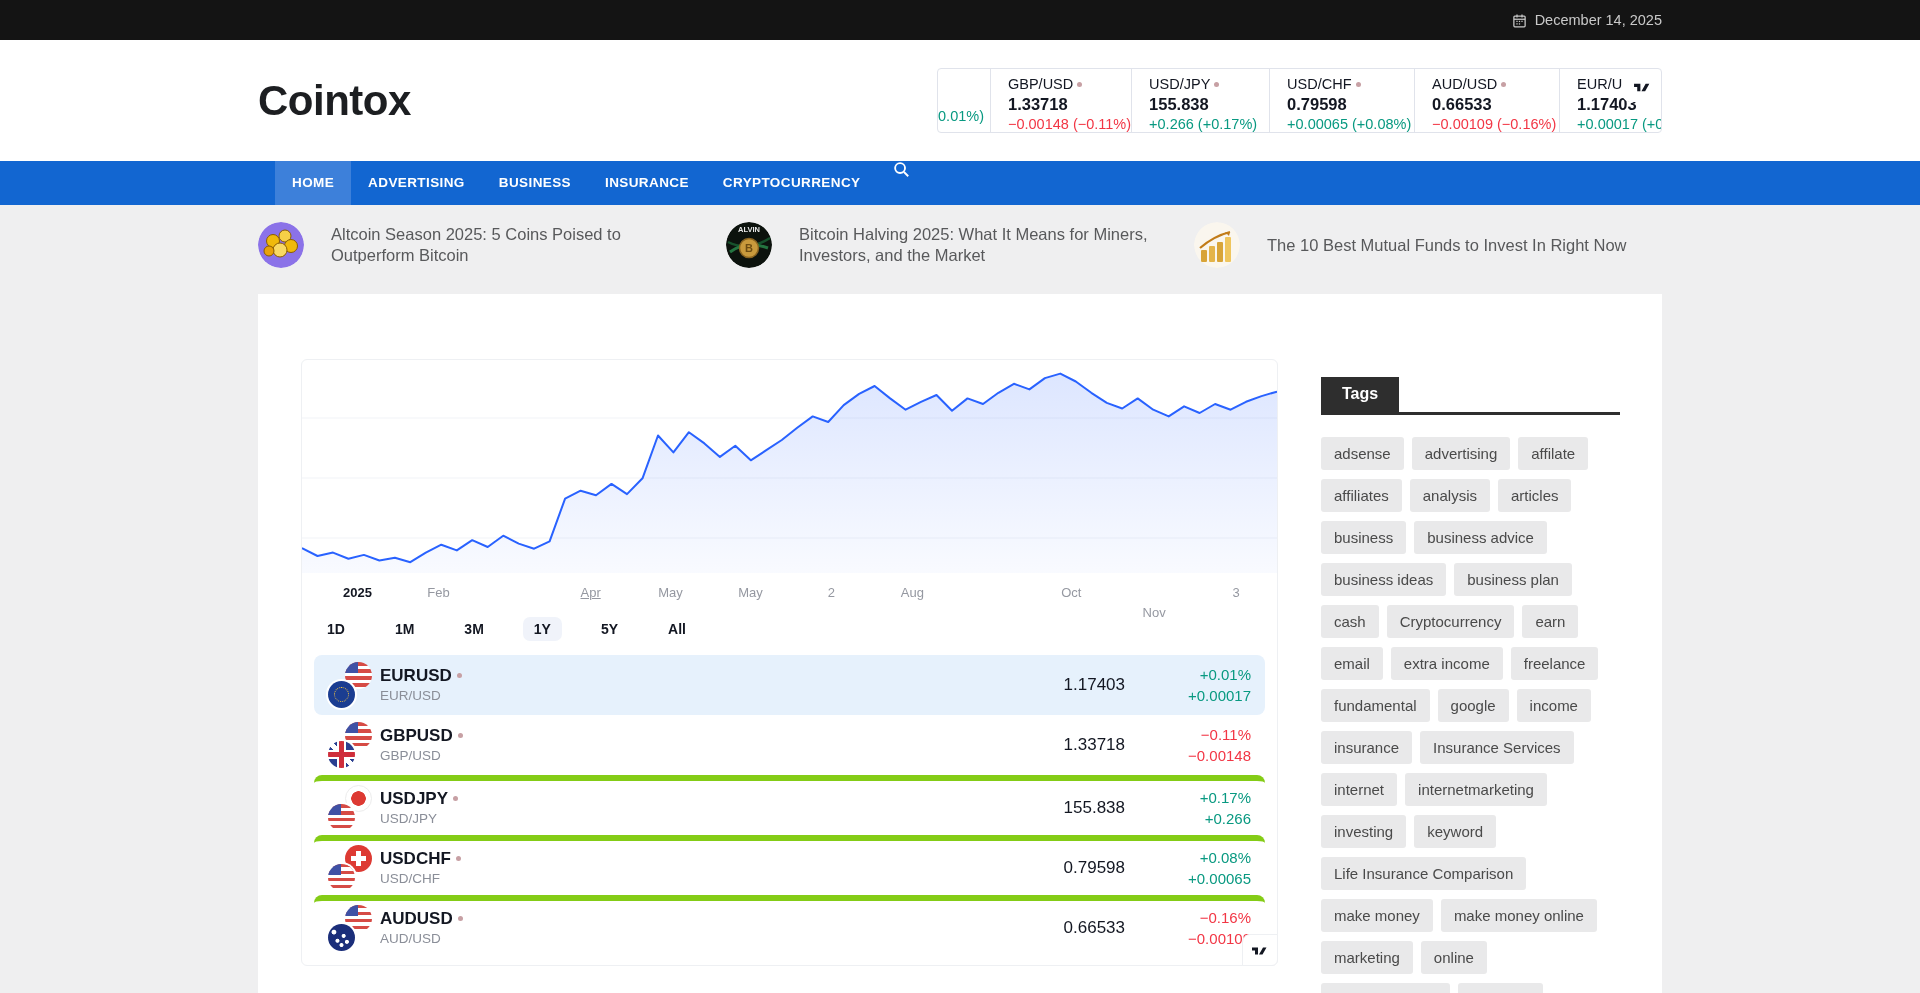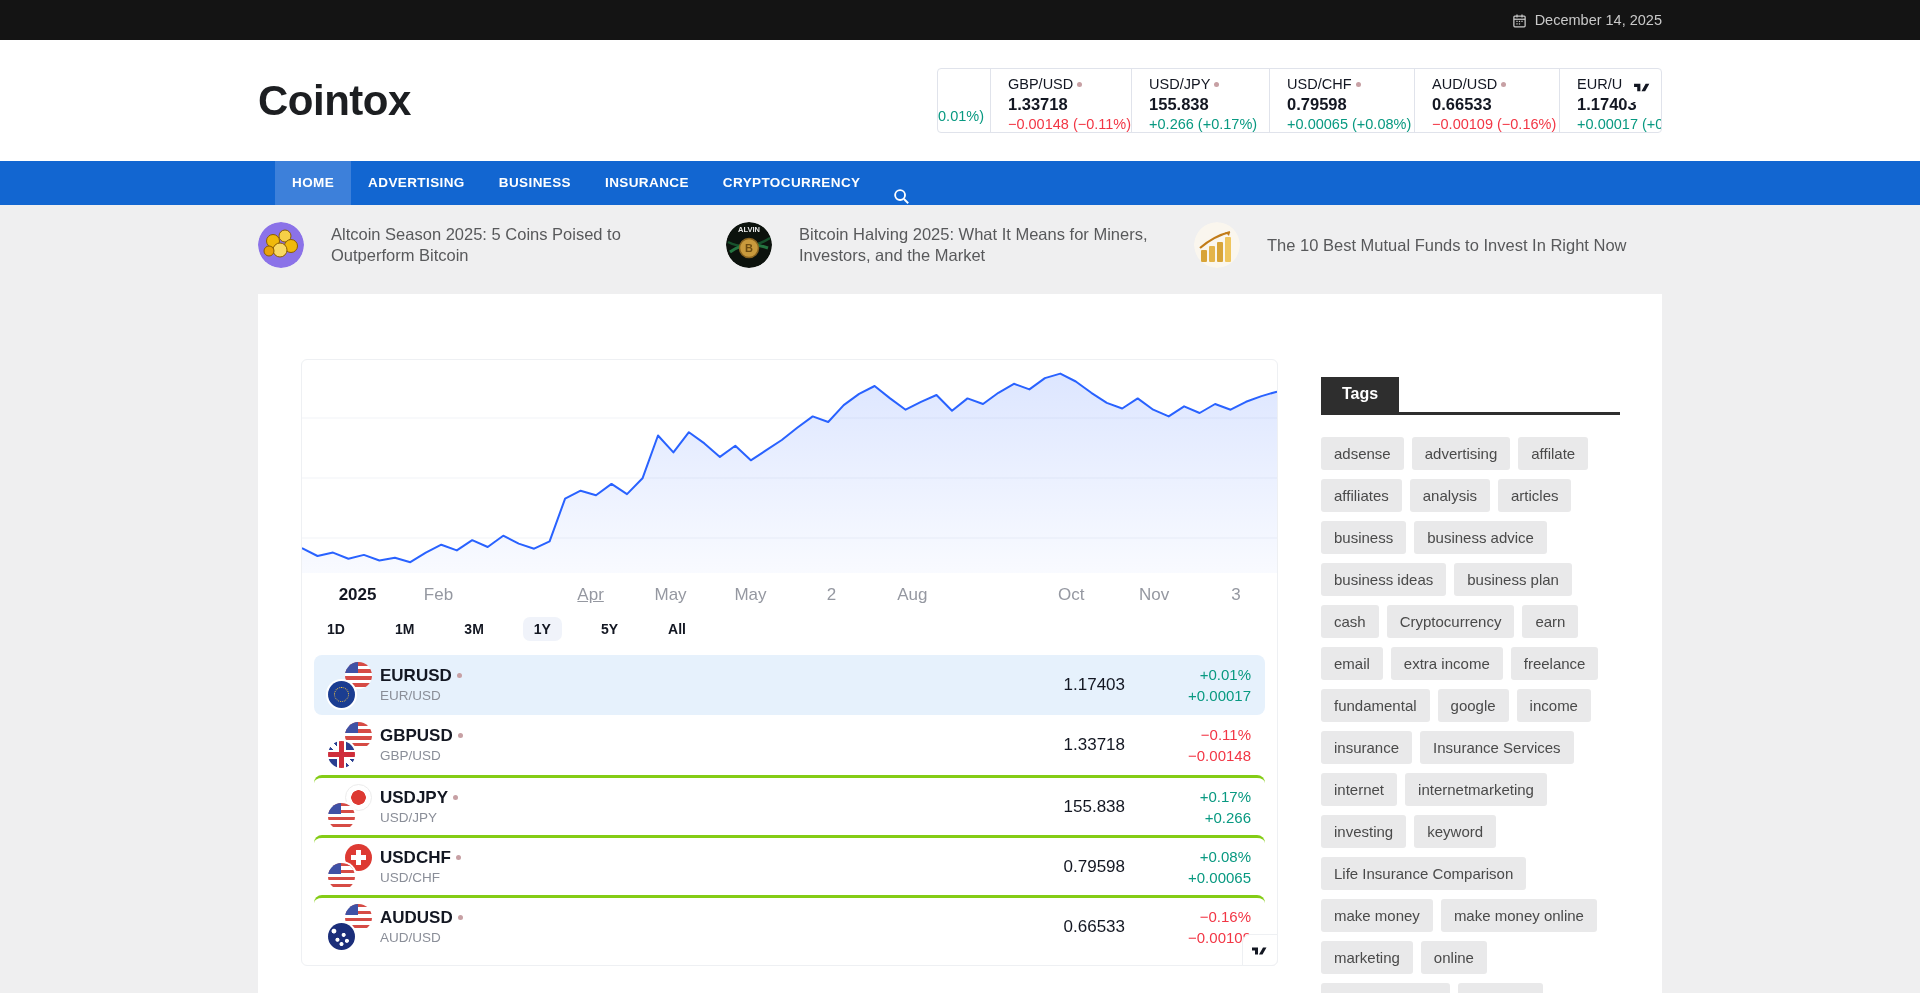--- a/index.html
+++ b/index.html
@@ -25,21 +25,21 @@
   .tick-dot { display:inline-block; width:5px; height:5px; border-radius:50%; background:#c7a0a4; vertical-align:2px; margin-left:4px; }
   .tick-val { font-size:16.5px; font-weight:700; color:#131722; line-height:21px; }
   .chg { font-size:14.5px; line-height:19px; }
   .up { color:#089981; } .down { color:#f23645; }
   .tv-badge { position:absolute; background:#fff; border-radius:7px; display:flex; align-items:center; justify-content:center; cursor:pointer; }
   .tv-badge.hdr { top:3px; right:0; width:38px; height:30px; }
   .tv-badge svg { display:block; }
 
   
   .nav { background:#1266d1; height:44px; }
-  .nav-inner { display:flex; height:44px; align-items:flex-end;padding-left:17px; }
+  .nav-inner { display:flex; height:44px; align-items:flex-start;padding-left:17px; }
   .nav-item { color:#fff; font-size:13.5px; font-weight:700; letter-spacing:0.4px; line-height:44px; padding:0 17px; text-decoration:none; cursor:pointer; }
   .nav-item.active { background:#3d80da; }
   .nav-search { display:flex; align-items:center; padding:0 16px; cursor:pointer; }
 
   
   .news-strip { background:#efeff0; height:89px; }
   .strip-inner { display:flex; height:80px; align-items:center; }
   .strip-item { flex:0 0 468px; display:flex; align-items:center; gap:27px; cursor:pointer; }
   .thumb { width:46px; height:46px; border-radius:50%; flex:0 0 46px; overflow:hidden; }
   .strip-title { font-size:16.5px; color:#58595b; line-height:21px; max-width:372px; }
@@ -48,28 +48,28 @@
   .main-wrap { background:#efeff0; }
   .main-card { background:#fff; padding:65px 42px 0 43px; min-height:699px; }
   .content-row { display:flex; gap:43px; }
   .chart-col { width:977px; flex:0 0 977px; }
 
   
   .tv-widget { width:977px; border:1px solid #eef0f3; border-radius:6px; position:relative; background:#fff; }
   .chart-area { width:975px; height:221px; position:relative; }
   .chart-area svg { display:block; }
   .x-labels { position:relative; height:26px; }
-  .x-lab { position:absolute; top:4px; transform:translateX(-50%); font-size:17px; color:#9598a1; }
+  .x-lab { position:absolute; top:4px; transform:translateX(-50%); font-size:13px; color:#9598a1; }
   .x-lab.strong { color:#131722; font-weight:700; }
   .ranges { display:flex; gap:28px; padding:10px 12px 8px 14px; }
   .range-btn { font-size:14px; font-weight:700; color:#131722; padding:4px 11px; border-radius:7px; background:transparent; border:none; font-family:"Liberation Sans",sans-serif; cursor:pointer; }
   .range-btn.active { background:#f0f3fa; }
   .pair-rows { padding:6px 12px 10px 12px; }
   .pair-row { height:60px; display:flex; align-items:center; padding:0 14px; border-radius:8px; cursor:pointer; position:relative; }
-  .pair-row + .pair-row { border-top:3px solid #84cc16; }
+  .pair-row + .pair-row { border-top:6px solid #84cc16; }
   .pair-row.active { background:#e6f1fc; border-top:none; }
   .pair-row.active + .pair-row { border-top:none; }
   .pairflags { width:46px; height:46px; position:relative; flex:0 0 46px; }
   .flag { width:27px; height:27px; border-radius:50%; position:absolute; }
   .flag.back { top:0; right:2px; }
   .flag.front { bottom:0; left:0; box-shadow:0 0 0 2px #fff; z-index:2; }
   .pname-block { margin-left:6px; flex:1; }
   .pname { font-size:17px; font-weight:700; color:#131722; line-height:22px; }
   .pdot { display:inline-block; width:5px; height:5px; border-radius:50%; background:#c7a0a4; vertical-align:3px; margin-left:5px; }
   .psub { font-size:13.5px; color:#8a8e98; line-height:18px; }
@@ -255,21 +255,21 @@
             </div>
             <div class="x-labels" id="x-labels">
                 <span class="x-lab strong" style="left: 5.7%;">2025</span>
                 <span class="x-lab" style="left: 14%;">Feb</span>
                 <span class="x-lab" style="left: 29.6%; text-decoration: underline;">Apr</span>
                 <span class="x-lab" style="left: 37.8%;">May</span>
                 <span class="x-lab" style="left: 46%;">May</span>
                 <span class="x-lab" style="left: 54.3%;">2</span>
                 <span class="x-lab" style="left: 62.6%;">Aug</span>
                 <span class="x-lab" style="left: 78.9%;">Oct</span>
-                <span class="x-lab" style="left: 87.4%;">Nov</span>
+                <span class="x-lab" style="left: 87.4%; margin-top: 20px;">Nov</span>
                 <span class="x-lab" style="left: 95.8%;">3</span>
               </div>
             <div class="ranges">
               <button class="range-btn">1D</button>
               <button class="range-btn">1M</button>
               <button class="range-btn">3M</button>
               <button class="range-btn active">1Y</button>
               <button class="range-btn">5Y</button>
               <button class="range-btn">All</button>
             </div>

